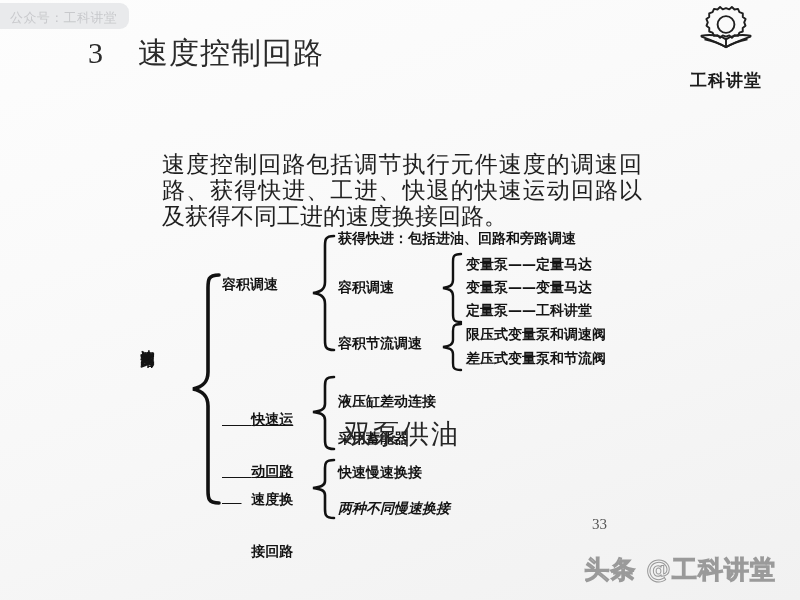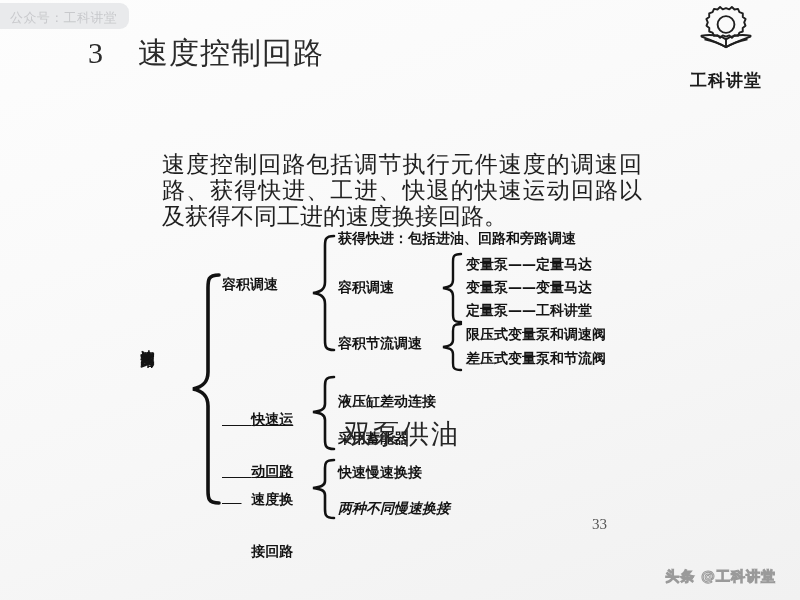--- a/index.html
+++ b/index.html
@@ -144,21 +144,21 @@
     font-family: "Liberation Serif", "DejaVu Serif", serif;
     margin-top: 24px;
   }
 
   
   #watermark {
     position: absolute;
     right: 24px;
     bottom: 14px;
     font-family: "DejaVu Sans", "Liberation Sans", sans-serif;
-    font-size: 14px;
+    font-size: 25px;
     font-weight: bold;
     letter-spacing: 1px;
     color: #f2f2f2;
     -webkit-text-stroke: 1px #9a9a9a;
     white-space: pre;
   }
 </style>
 </head>
 <body>
 

